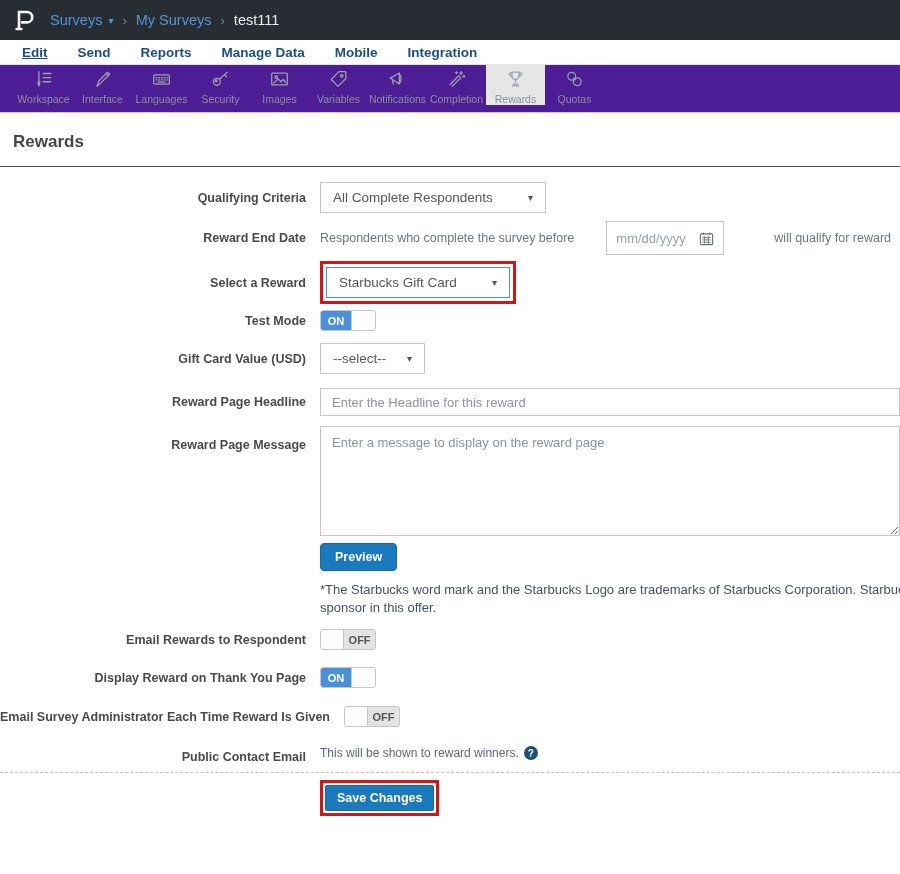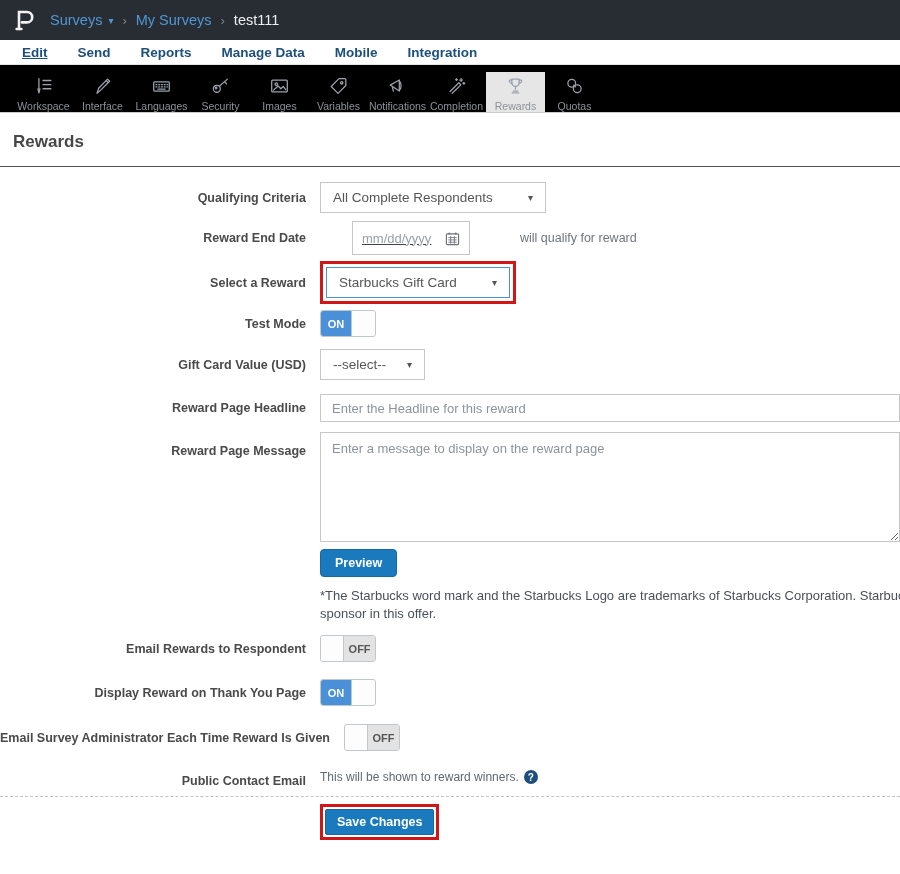--- a/index.html
+++ b/index.html
@@ -28,22 +28,22 @@
     height: 25px; background: #fff; border-bottom: 1px solid #e2e4e6;
     display: flex; align-items: center; padding-left: 22px; gap: 30px;
   }
   .tab {
     font-size: 13.5px; font-weight: 600; color: #1d4f7c; cursor: pointer;
   }
   .tab.active { text-decoration: underline; }
 
   
   .icontoolbar {
-    height: 48px; background: #000000; border-bottom: 1px solid #c9cdd1;
-    display: flex; align-items: flex-end; padding-left: 14px;
+    height: 48px; background: #4c1d95; border-bottom: 1px solid #c9cdd1;
+    display: flex; align-items: flex-start; padding-left: 14px;
   }
   .tool {
     width: 59px; display: flex; flex-direction: column; align-items: center;
     justify-content: center; gap: 3px; cursor: pointer; padding-top: 3px;
   }
   .tool.active { background: #e6e6e6; }
   .tool svg { width: 25px; height: 22px; display: block; }
   .tool .tlabel { font-size: 10.5px; color: #8b919a; white-space: nowrap; }
 
   
@@ -87,27 +87,27 @@
     font-family: "Liberation Sans", sans-serif; font-size: 13px; color: #555;
     padding: 8px 11px; resize: both; outline: none;
   }
   .textarea::placeholder { color: #8e949a; opacity: 1; }
 
   .muted { font-size: 12.5px; color: #70767d; }
 
   .date-input {
     width: 118px; height: 21px; border: 1px solid #c6c6c6; background: #fff;
     display: flex; align-items: center; justify-content: space-between;
-    padding: 16px 9px; margin: 0 50px 0 32px; cursor: text; text-decoration: underline;
+    padding: 16px 9px; margin: 0 50px 0 32px; cursor: text;
   }
   .date-input .ph { font-size: 13px; color: #9aa0a6; }
 
   
   .toggle {
-    width: 56px; height: 27px; border-radius: 3px; overflow: hidden;
+    width: 56px; height: 21px; border-radius: 3px; overflow: hidden;
     display: flex; font-size: 11px; font-weight: 700; cursor: pointer;
     border: 1px solid #c2c7cc;
   }
   .toggle .seg { display: flex; align-items: center; justify-content: center; height: 100%; }
   .toggle.on .seg.lab { width: 31px; background: #4a90d9; color: #fff; }
   .toggle.on .seg.knob { width: 25px; background: #fdfdfd; border-left: 1px solid #c2c7cc; border-radius: 0 3px 3px 0; }
   .toggle.off .seg.knob { width: 24px; background: #fdfdfd; border-right: 1px solid #c2c7cc; border-radius: 3px 0 0 3px; }
   .toggle.off .seg.lab { width: 32px; background: #e3e3e3; color: #555; }
 
   .btn {
@@ -258,20 +258,21 @@
       <div class="select w226">
         <span>All Complete Respondents</span>
         <span class="caret">▾</span>
       </div>
     </div>
   </div>
 
   <div class="frow mt8">
     <div class="flabel">Reward End Date</div>
     <div class="fctrl">
+      <span class="muted">Respondents who complete the survey before</span>
       <div class="date-input">
         <span class="ph">mm/dd/yyyy</span>
         <svg width="15" height="15" viewBox="0 0 16 16">
           <rect x="1.5" y="3" width="13" height="11.5" rx="1" fill="none" stroke="#6b7075" stroke-width="1.2"></rect>
           <line x1="4.5" y1="1.5" x2="4.5" y2="4" stroke="#6b7075" stroke-width="1.2"></line>
           <line x1="11.5" y1="1.5" x2="11.5" y2="4" stroke="#6b7075" stroke-width="1.2"></line>
           <path d="M3.5 7 h9 M3.5 9.5 h9 M3.5 12 h9 M6 5.5 v8 M10 5.5 v8" stroke="#6b7075" stroke-width="0.9" fill="none"></path>
         </svg>
       </div>
       <span class="muted">will qualify for reward</span>

